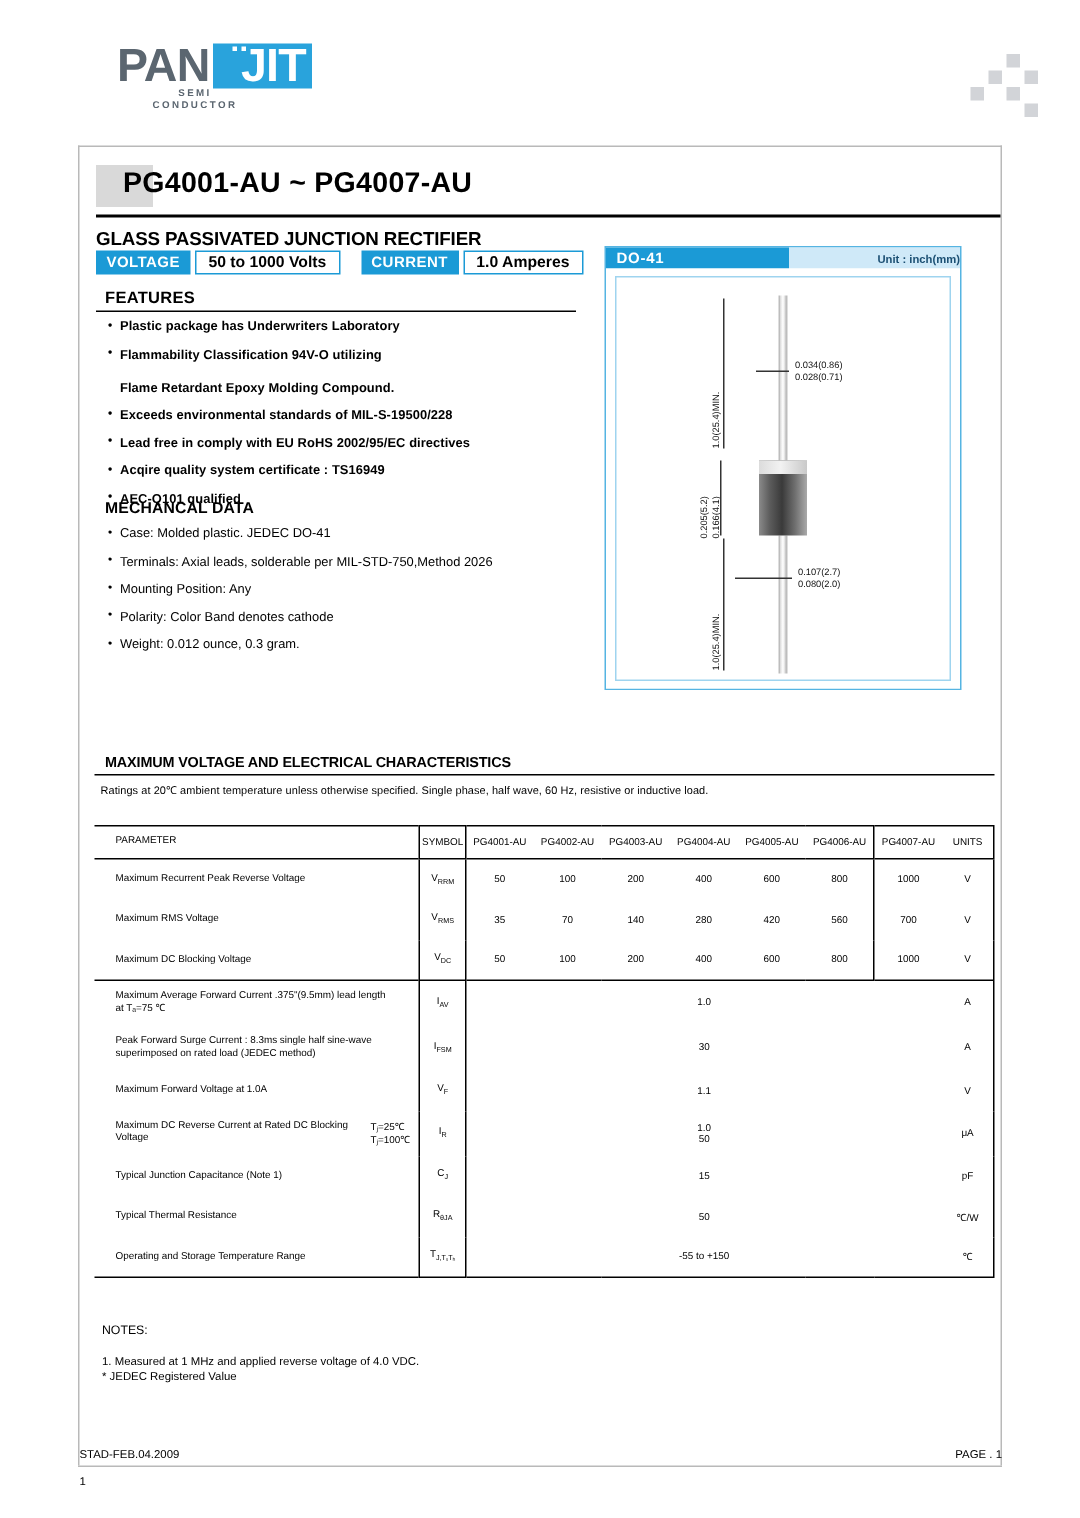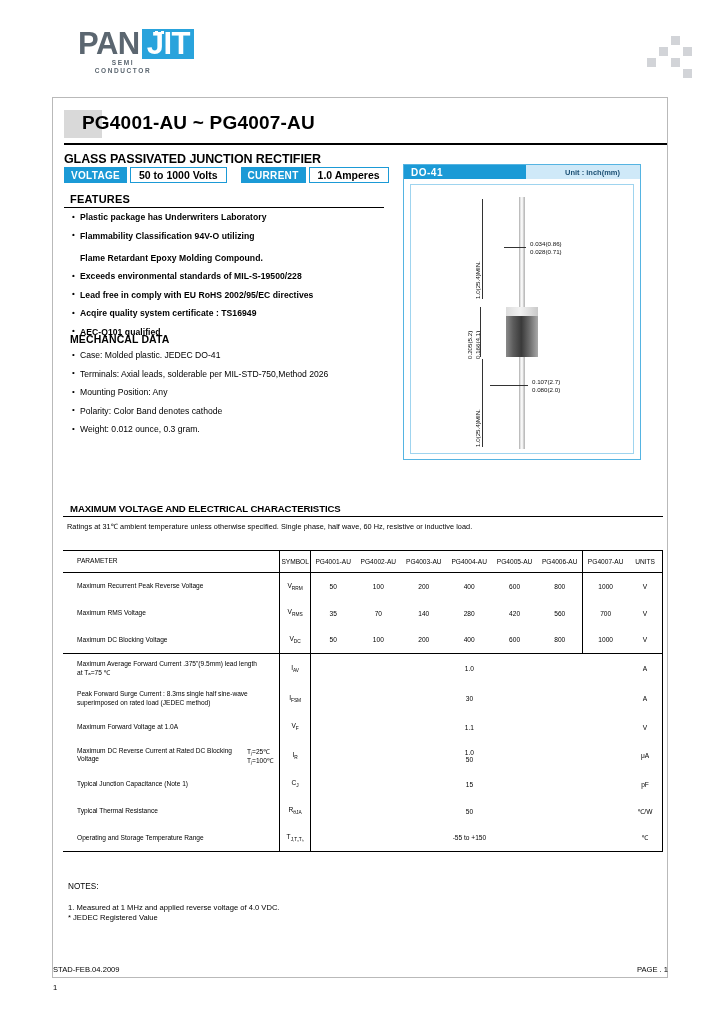--- a/index.html
+++ b/index.html
@@ -22,21 +22,21 @@
   .logo-row { display: flex; align-items: center; height: 28px; }
   .logo-pan {
     font-size: 31px; font-weight: bold; letter-spacing: -0.5px;
     color: #5b6670; font-family: "Liberation Sans", sans-serif;
     line-height: 28px;
     margin-left: 26px;
   }
   .logo-jit-box {
     background: #29a3dc; color: #ffffff;
     font-size: 31px; font-weight: bold; letter-spacing: -0.5px;
-    padding: 0 4px 0 5px; margin-left: 2px; line-height: 30px; height: 30px;
+    padding: 0 4px 0 19px; margin-left: 2px; line-height: 30px; height: 30px;
     position: relative;
   }
   .logo-dots { position: absolute; left: 13px; top: 2px; display: flex; gap: 3px; }
   .logo-dots i { display: block; width: 3px; height: 3px; background: #ffffff; }
   .logo-sub {
     font-size: 6.5px; color: #5b6670; letter-spacing: 1.6px;
     text-align: center; margin-top: 1px; font-weight: bold;
   }
   .logo-sub2 {
     font-size: 6.5px; color: #5b6670; letter-spacing: 1.6px;
@@ -114,21 +114,21 @@
   }
   .pkg-head { position: relative; height: 14px; display: flex; }
   .pkg-head-left {
     background: #1b9ad6; color: #fff; width: 122px; height: 14px;
     font-size: 10px; font-weight: bold; letter-spacing: 0.5px;
     display: flex; align-items: center; padding-left: 7px;
   }
   .pkg-head-right {
     flex: 1; background: #cfe9f8; height: 14px; color: #1b4f73;
     font-size: 7.5px; font-weight: bold; display: flex; align-items: center;
-    justify-content: flex-end; padding-right: 20px;
+    justify-content: flex-end; padding-right: 0;
   }
   .pkg-body { position: relative; height: 280px; background: #fff; }
   .pkg-inner { position: absolute; left: 6px; top: 5px; right: 6px; bottom: 5px; border: 1px solid #9fd4ef; }
 
   
   .lead {
     position: absolute; left: 50%; margin-left: -3px; width: 6px;
     background: linear-gradient(to right, #d8d8d8 0%, #f6f6f6 35%, #ffffff 50%, #e2e2e2 78%, #bdbdbd 100%);
     border-left: 1px solid #bdbdbd; border-right: 1px solid #bdbdbd;
   }
@@ -321,21 +321,21 @@
 
       <div class="dim-vert" style="left:70px; top:268px;">
         <span>1.0(25.4)MIN.</span>
       </div>
       <div class="tick" style="left:78px; top:180px; width:1px; height:88px;"></div>
     </div>
   </div>
 
   <div class="rat-head">MAXIMUM VOLTAGE AND ELECTRICAL CHARACTERISTICS</div>
   <div class="rat-rule"></div>
-  <div class="rat-sub">Ratings at 31℃ ambient temperature unless otherwise specified.  Single phase, half wave, 60 Hz, resistive or inductive load.</div>
+  <div class="rat-sub">Ratings at 20℃ ambient temperature unless otherwise specified.  Single phase, half wave, 60 Hz, resistive or inductive load.</div>
 
   <table class="spec">
     <tbody>
         <tr class="hdr tb-top tb-bot">
       <td class="param" style="width:215px;">PARAMETER</td>
       <td class="sym bl">SYMBOL</td>
       <td class="val bl" style="width:45px;">PG4001-AU</td>
       <td class="val" style="width:45px;">PG4002-AU</td>
       <td class="val" style="width:45px;">PG4003-AU</td>
       <td class="val" style="width:45px;">PG4004-AU</td>

